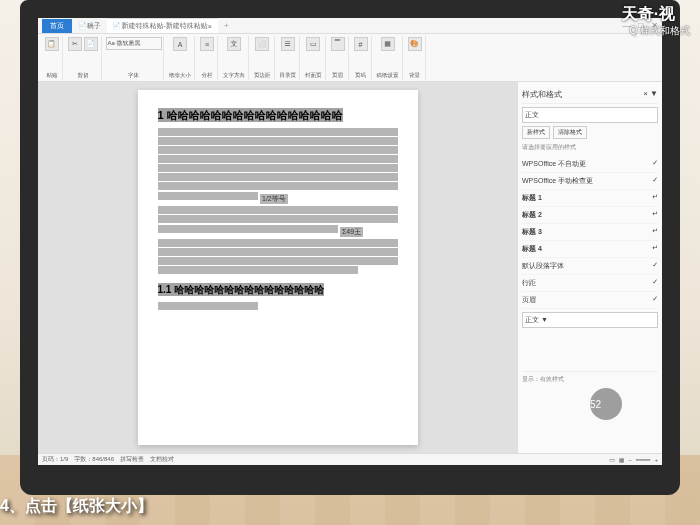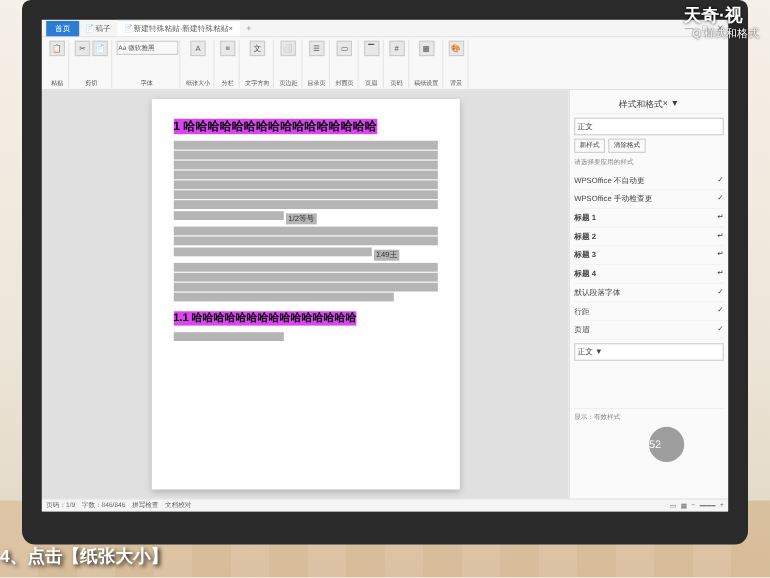--- a/index.html
+++ b/index.html
@@ -14,26 +14,26 @@
 .tab-doc.active{background:#fff;border-top:1px solid #ddd}
 .win-btns{margin-left:auto;display:flex;gap:8px;color:#888;font-size:8px}
 .ribbon{height:48px;background:#f8f8f8;border-bottom:1px solid #ddd;display:flex;align-items:flex-start;padding:2px 4px;gap:2px}
 .rgroup{display:flex;flex-direction:column;align-items:center;padding:1px 3px;border-right:1px solid #e5e5e5;height:44px;justify-content:space-between;font-size:5.5px;color:#555}
 .rgroup .icons{display:flex;gap:2px;flex-wrap:wrap}
 .ricon{width:14px;height:14px;background:#e8e8e8;border:1px solid #ccc;display:flex;align-items:center;justify-content:center;font-size:7px}
 .content{display:flex;height:calc(100% - 76px)}
 .docarea{flex:1;background:#e0e0e0;display:flex;justify-content:center;padding:8px 0;overflow:hidden}
 .page{width:280px;background:#fff;box-shadow:0 2px 6px rgba(0,0,0,.2);padding:18px 20px;font-size:9px;color:#000}
 .h1{font-size:11px;font-weight:bold;margin-bottom:6px}
-.sel{background:#d946ef;display:inline-block;line-height:1.3}
+.sel{background:#a3a3a3;display:inline-block;line-height:1.3}
 .blk{background:#b5b5b5;height:8px;margin:1px 0}
 .blk.w1{width:240px}.blk.w2{width:200px}.blk.w3{width:180px}.blk.w4{width:100px}
 .frag{display:inline-block;background:#b5b5b5;padding:0 2px;font-size:7px;color:#333;margin:1px 4px 1px 0}
 .sidepanel{width:145px;background:#fafafa;border-left:1px solid #ddd;padding:4px;font-size:7px;color:#444}
-.sp-title{font-size:8px;padding:3px 0;border-bottom:1px solid #eee;display:flex;justify-content:center}
+.sp-title{font-size:8px;padding:3px 0;border-bottom:1px solid #eee;display:flex;justify-content:space-between}
 .sp-row{padding:3px 0;display:flex;justify-content:space-between;border-bottom:1px solid #f2f2f2}
 .sp-input{background:#fff;border:1px solid #ccc;padding:2px;margin:3px 0;font-size:7px}
 .statusbar{height:12px;background:#f5f5f5;border-top:1px solid #ddd;display:flex;align-items:center;padding:0 4px;font-size:6px;color:#666;gap:6px}
 .zoom{margin-left:auto;display:flex;align-items:center;gap:4px}
 .overlay-tr{position:absolute;top:4px;right:25px;color:#fff;font-size:16px;font-weight:bold;text-shadow:0 0 3px #000}
 .overlay-brand{position:absolute;top:24px;right:10px;color:#fff;font-size:10px;text-shadow:0 0 2px #000}
 .caption{position:absolute;bottom:8px;left:0;right:0;text-align:left;color:#fff;font-size:16px;font-weight:bold;text-shadow:2px 2px 4px rgba(0,0,0,.9)}
 .circ{position:absolute;bottom:45px;right:40px;width:32px;height:32px;border-radius:50%;background:#888;color:#fff;display:flex;align-items:center;font-size:10px;opacity:.8}
 </style>
 </head>

